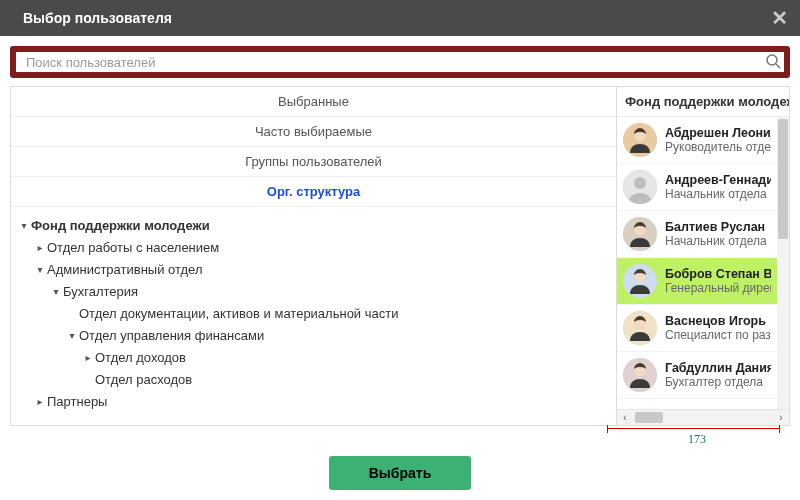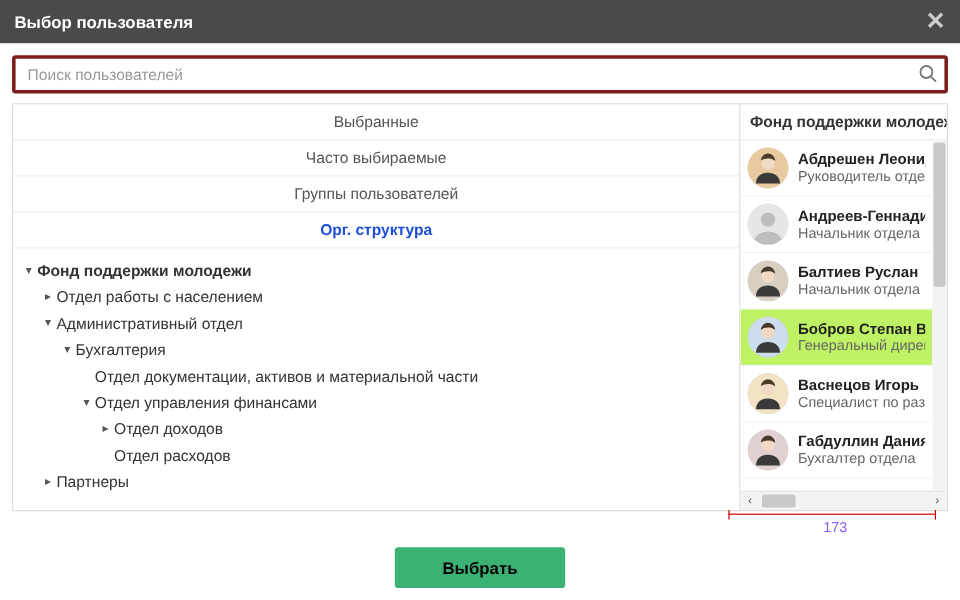--- a/index.html
+++ b/index.html
@@ -1,23 +1,23 @@
 <!DOCTYPE html>
 <html><head>
 <meta charset="utf-8">
 <style>
   * { box-sizing: border-box; margin: 0; padding: 0; }
   body { font-family: "Segoe UI", Arial, sans-serif; font-size: 13px; color: #333; background: #fff; }
   .dialog { width: 800px; height: 500px; background: #fff; position: relative; }
   .titlebar { background: #4a4a4a; color: #fff; height: 36px; display: flex; align-items: center; padding: 0 12px; font-weight: 600; font-size: 14px; }
-  .titlebar .title { flex: 1; }
+  .titlebar .title { flex: 1; margin-left: 11px; }
   .titlebar .close { font-size: 20px; cursor: pointer; color: #ccc; font-weight: bold; line-height: 1; }
   .content { padding: 10px; }
   .search-wrap { position: relative; margin-bottom: 8px; }
-  .search-wrap input { width: 100%; height: 32px; border: 3px solid #7f1d1d; border-radius: 3px; padding: 0 34px 0 10px; font-size: 13px; color: #555; outline: none; }
+  .search-wrap input { width: 100%; height: 32px; border: 6px solid #7f1d1d; border-radius: 3px; padding: 0 34px 0 10px; font-size: 13px; color: #555; outline: none; }
   .search-wrap input::placeholder { color: #999; }
   .search-ico { position: absolute; right: 9px; top: 7px; width: 16px; height: 16px; color: #777; }
   .body { display: flex; border: 1px solid #ddd; height: 340px; }
   .left { flex: 1; overflow: auto; }
   .right { width: 173px; border-left: 1px solid #ddd; position: relative; overflow: hidden; display: flex; flex-direction: column; }
   .section { text-align: center; padding: 7px 4px; border-bottom: 1px solid #eee; color: #555; cursor: pointer; }
   .section.active { font-weight: 700; color: #1d4ed8; }
   .tree { padding: 8px 4px 8px 8px; }
   .tnode { line-height: 22px; white-space: nowrap; color: #333; }
   .tnode .row { display: flex; align-items: center; cursor: pointer; }
@@ -41,21 +41,21 @@
   .vscroll { position: absolute; right: 0; top: 0; bottom: 0; width: 12px; background: #f3f3f3; }
   .vthumb { position: absolute; left: 1px; right: 1px; top: 2px; height: 120px; background: #c8c8c8; border-radius: 2px; }
   .hscroll { height: 16px; background: #f3f3f3; display: flex; align-items: center; position: relative; border-top: 1px solid #e5e5e5; }
   .hbtn { width: 16px; text-align: center; font-size: 10px; color: #555; cursor: pointer; }
   .hthumb { position: absolute; left: 18px; width: 28px; top: 2px; bottom: 2px; background: #c8c8c8; border-radius: 2px; }
   .measure { position: relative; height: 24px; }
   .measure-line { position: absolute; right: 10px; top: 2px; width: 173px; border-top: 1px solid #c00; }
   .measure-line::before, .measure-line::after { content: ""; position: absolute; top: -4px; width: 1px; height: 8px; background: #c00; }
   .measure-line::before { left: 0; }
   .measure-line::after { right: 0; }
-  .measure-lbl { position: absolute; right: 84px; top: 6px; color: #8b5cf6; font-size: 12px; }
+  .measure-lbl { position: absolute; right: 84px; top: 6px; color: #0f766e; font-size: 12px; font-family: Liberation Serif, serif; }
   .footer { text-align: center; margin-top: 6px; }
   .btn-primary { background: #3bb273; color: #000000; border: none; border-radius: 3px; padding: 9px 40px; font-size: 14px; font-weight: 600; cursor: pointer; }
 </style>
 </head>
 <body>
 
 <div class="dialog">
 
   <div class="titlebar">
     <span class="title">Выбор пользователя</span>

